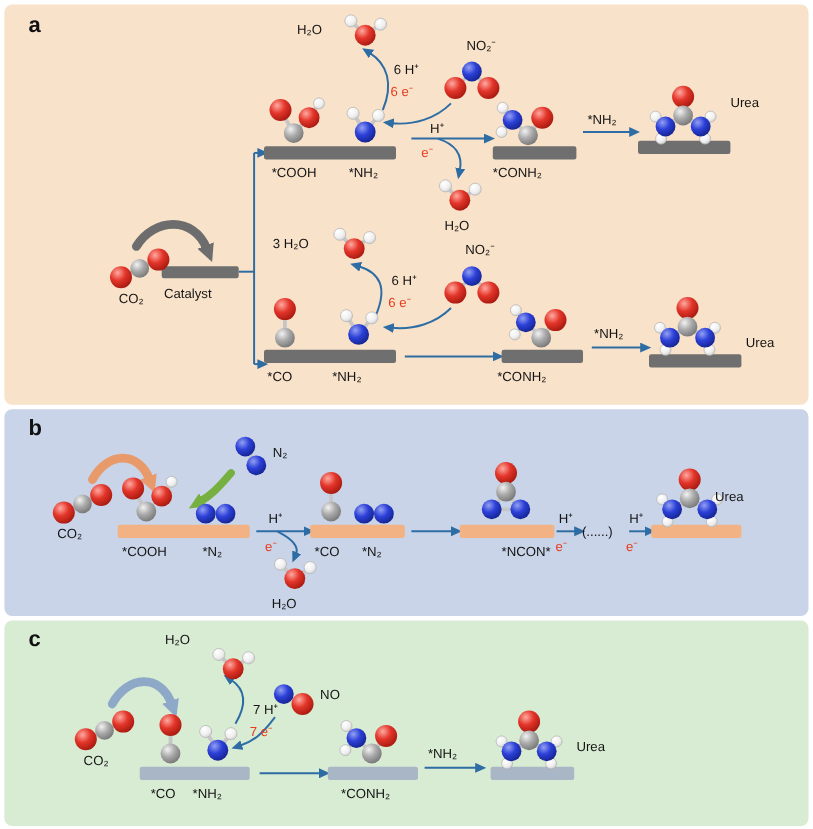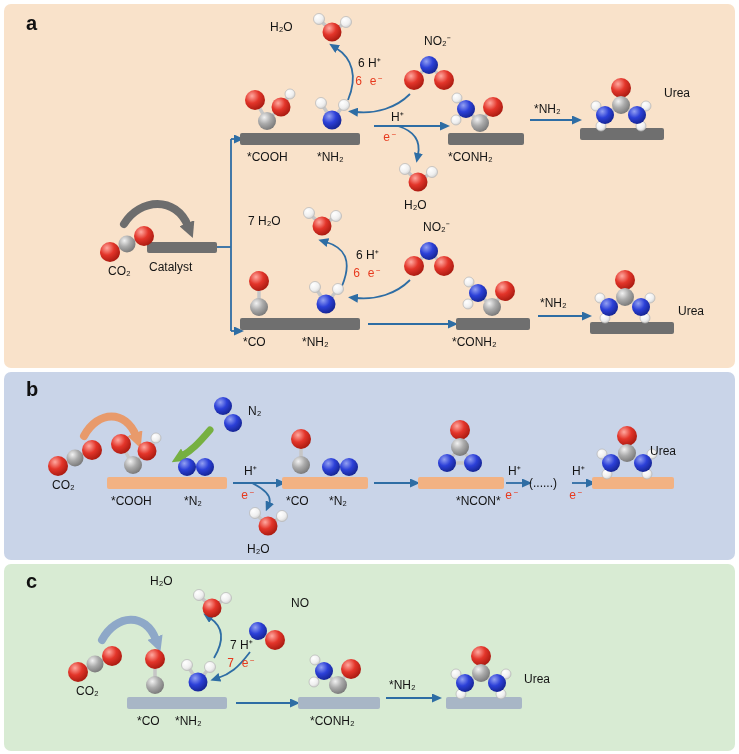--- a/index.html
+++ b/index.html
@@ -4,21 +4,21 @@
 <style>
   html,body { margin:0; padding:0; }
   body { font-family:"Liberation Sans", sans-serif; background:#ffffff; }
   #stage { position:relative; width:739px; height:754px; background:#ffffff; overflow:hidden; }
   .panel { position:absolute; left:4px; width:731px; border-radius:7px; }
   #panel-a { top:4px; height:364px; background:#f9e2ca; }
   #panel-b { top:372px; height:188px; background:#c9d4e8; }
   #panel-c { top:564px; height:187px; background:#d8ebd3; }
   .panel-letter { position:absolute; font-size:20px; font-weight:bold; color:#111; z-index:6; }
   .lbl { position:absolute; font-size:12px; color:#141414; white-space:nowrap; z-index:6;text-align:center; }
-  .red { color:#e73a1e;font-family:Liberation Mono, monospace; }
+  .red { color:#e73a1e; }
   .bar { position:absolute; border-radius:2px; z-index:2; }
   .bar-gray { background:#6f6f6f; }
   .bar-orange { background:#f2b283; }
   .bar-steel { background:#a8b6c6; }
   .mol { position:absolute; z-index:3; overflow:visible; }
   #arrows { position:absolute; left:0; top:0; z-index:1; pointer-events:none; }
   .bond { stroke:#c6c6c6; stroke-width:3.5; stroke-linecap:round; }
   .whb { stroke:#b5b5b5; stroke-width:0.7; }
   .arr { fill:none; stroke:#2e6da4; stroke-width:1.8; marker-end:url(#ahBlue); }
   .seg { fill:none; stroke:#2e6da4; stroke-width:1.8; }
@@ -321,21 +321,21 @@
   <div class="lbl" style="left:247px;top:150px">*COOH</div>
   <div class="lbl" style="left:317px;top:150px">*NH₂</div>
   <div class="lbl" style="left:391px;top:108px">H⁺</div>
   <div class="lbl red" style="left:383px;top:130px">e⁻</div>
   <div class="lbl" style="left:404px;top:198px">H₂O</div>
   <div class="lbl" style="left:448px;top:150px">*CONH₂</div>
   <div class="lbl" style="left:534px;top:102px">*NH₂</div>
   <div class="lbl" style="left:664px;top:86px">Urea</div>
   <div class="lbl" style="left:108px;top:264px">CO₂</div>
   <div class="lbl" style="left:149px;top:260px">Catalyst</div>
-  <div class="lbl" style="left:248px;top:214px">7 H₂O</div>
+  <div class="lbl" style="left:248px;top:214px">3 H₂O</div>
   <div class="lbl" style="left:356px;top:246px">6 H⁺</div>
   <div class="lbl red" style="left:353px;top:266px">6 e⁻</div>
   <div class="lbl" style="left:423px;top:218px">NO₂⁻</div>
   <div class="lbl" style="left:243px;top:335px">*CO</div>
   <div class="lbl" style="left:302px;top:335px">*NH₂</div>
   <div class="lbl" style="left:452px;top:335px">*CONH₂</div>
   <div class="lbl" style="left:540px;top:296px">*NH₂</div>
   <div class="lbl" style="left:678px;top:304px">Urea</div>
 
   <div class="panel-letter" style="left:26px;top:378px">b</div>
@@ -353,21 +353,21 @@
   <div class="lbl red" style="left:505px;top:488px">e⁻</div>
   <div class="lbl" style="left:529px;top:476px">(......)</div>
   <div class="lbl" style="left:572px;top:462px">H⁺</div>
   <div class="lbl red" style="left:569px;top:488px">e⁻</div>
   <div class="lbl" style="left:650px;top:444px">Urea</div>
 
   <div class="panel-letter" style="left:26px;top:570px">c</div>
   <div class="lbl" style="left:150px;top:574px">H₂O</div>
   <div class="lbl" style="left:230px;top:636px">7 H⁺</div>
   <div class="lbl red" style="left:227px;top:656px">7 e⁻</div>
-  <div class="lbl" style="left:291px;top:596px">NO</div>
+  <div class="lbl" style="left:291px;top:624px">NO</div>
   <div class="lbl" style="left:76px;top:684px">CO₂</div>
   <div class="lbl" style="left:137px;top:714px">*CO</div>
   <div class="lbl" style="left:175px;top:714px">*NH₂</div>
   <div class="lbl" style="left:310px;top:714px">*CONH₂</div>
   <div class="lbl" style="left:389px;top:678px">*NH₂</div>
   <div class="lbl" style="left:524px;top:672px">Urea</div>
 
 </div>
 
 </body></html>

